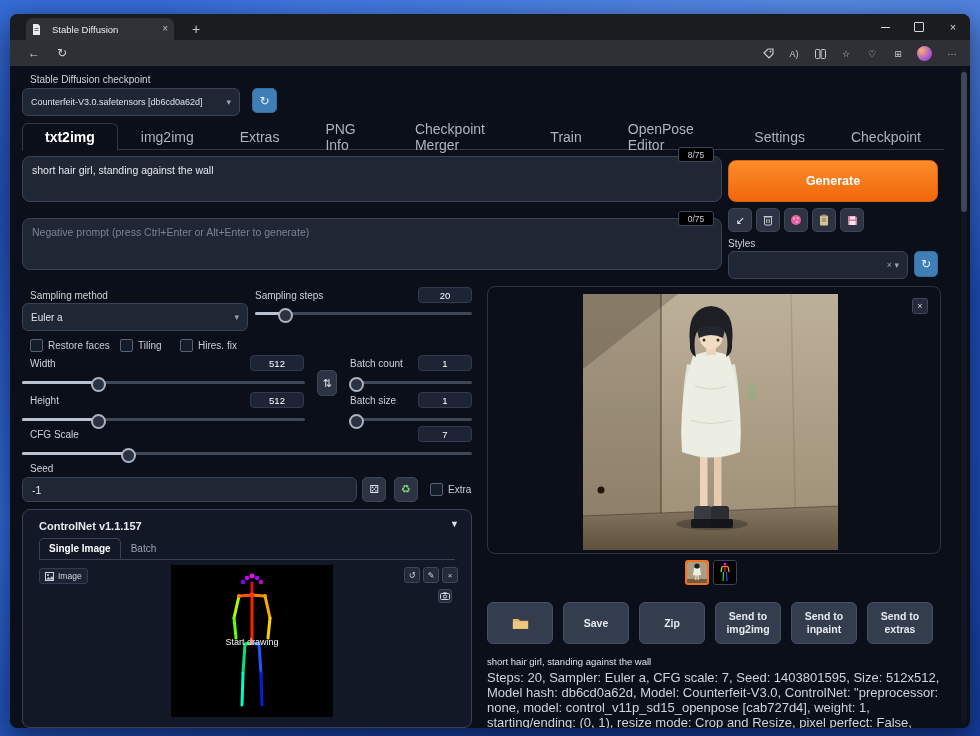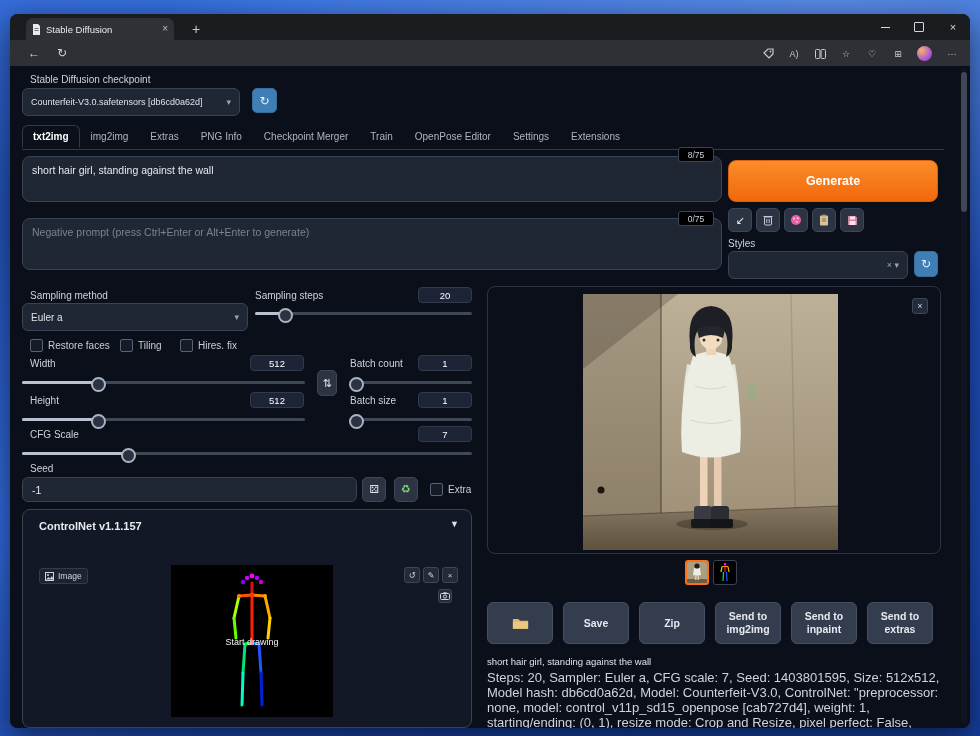--- a/index.html
+++ b/index.html
@@ -9,41 +9,41 @@
   
   .wallpaper{left:0;top:0;width:980px;height:736px;
     background:
       radial-gradient(120% 80% at 88% -8%, rgba(140,190,255,.55), transparent 60%),
       radial-gradient(90% 70% at -8% 28%, rgba(18,55,150,.65), transparent 60%),
       radial-gradient(140% 90% at 50% 125%, rgba(8,35,110,.8), transparent 65%),
       linear-gradient(135deg,#3f7ceb,#2458c9 55%,#1a46ad);}
   
   .bwin{left:10px;top:14px;width:960px;height:714px;border-radius:8px;overflow:hidden;background:#0b0f19;box-shadow:0 8px 30px rgba(0,0,0,.55)}
   .tabstrip{left:0;top:0;width:960px;height:26px;background:#1b1c20}
-  .btab{left:16px;top:4px;width:148px;height:22px;background:#303136;border-radius:7px 7px 0 0;display:flex;align-items:center;padding:8px 6px;gap:5px}
+  .btab{left:16px;top:4px;width:148px;height:22px;background:#303136;border-radius:7px 7px 0 0;display:flex;align-items:center;padding:8px 6px;gap:11px}
   .btab .t{font-size:9.5px;color:#e8eaed;flex:1;white-space:nowrap;overflow:hidden}
   .icx{color:#b9bdc4;font-size:10px;line-height:1}
   .newtab{left:176px;top:5px;width:20px;height:20px;color:#c9ccd2;font-size:14px;display:flex;align-items:center;justify-content:center}
   .winctl{top:0;height:26px;width:34px;display:flex;align-items:center;justify-content:center;color:#d3d6dc;font-size:11px}
   .minbar{display:inline-block;width:9px;height:1px;background:#d3d6dc}
   .maxsq{display:inline-block;width:8px;height:8px;border:1px solid #d3d6dc;border-radius:1px}
   .toolbar{left:0;top:26px;width:960px;height:26px;background:#2f3036}
   .tbtn{top:0;height:26px;width:24px;display:flex;align-items:center;justify-content:center;color:#d2d5da;font-size:12px}
   .pill{left:64px;top:4px;width:672px;height:19px;background:#1f2024;border-radius:10px;display:flex;align-items:center;padding:0 10px;gap:7px}
   .infocirc{width:10px;height:10px;border:1px solid #b9bdc4;border-radius:50%;color:#b9bdc4;font-size:7px;display:flex;align-items:center;justify-content:center;font-style:italic}
   .urltxt{font-size:9.5px;color:#e8eaed}
   .tico{top:4px;width:20px;height:19px;display:flex;align-items:center;justify-content:center;color:#c6cad1;font-size:9px}
   .avatar{width:15px;height:15px;border-radius:50%;background:radial-gradient(circle at 30% 30%,#f6b26b,#a64de0 70%)}
   
   .page{left:0;top:52px;width:960px;height:662px;background:#0b0f19;overflow:hidden}
   .lbl{font-size:10px;color:#cdd3dc}
   .dd{background:#1f2634;border:1px solid #3a4355;border-radius:6px;display:flex;align-items:center;justify-content:space-between;padding:13px 8px;color:#dfe3ea}
   .caret{color:#9aa3b2;font-size:9px}
   .bluebtn{background:#3f7fb5;border:1px solid #356d9e;border-radius:5px;color:#eaf2fa;display:flex;align-items:center;justify-content:center;font-size:12px}
-  .navtab{padding:5px 10px;font-size:10px;color:#aeb4bf;border:1px solid transparent}
+  .navtab{padding:5px 22px;font-size:14px;color:#aeb4bf;border:1px solid transparent}
   .navtab.active{color:#fff;font-weight:bold;border:1px solid #313a4a;border-bottom:1px solid #0b0f19;border-radius:6px 6px 0 0;background:#0b0f19}
   .tabline{border-bottom:1px solid #313a4a}
   .parea{background:#1f2634;border:1px solid #3a4355;border-radius:8px}
   .parea textarea{position:absolute;inset:0;background:transparent;border:none;outline:none;resize:none;color:#e7e9ee;font-size:10.5px;font-family:inherit;padding:7px 9px}
   .parea textarea::placeholder{color:#7a8294}
   .counter{background:#000000;border:1px solid #3a4355;border-radius:3px;font-size:8.5px;color:#cbd2dc;display:flex;align-items:center;justify-content:center;z-index:3}
   .genbtn{background:linear-gradient(180deg,#fb8c2a,#f2680c);border:1px solid #d95f0e;border-radius:8px;color:#fff;font-weight:bold;font-size:12.5px;display:flex;align-items:center;justify-content:center}
   .sqbtn{width:24px;height:24px;background:#2c3444;border:1px solid #3e4758;border-radius:5px;display:flex;align-items:center;justify-content:center;color:#dfe3ea;font-size:11px}
   .numbox{width:54px;height:16px;background:#1c2435;border:1px solid #323b4e;border-radius:4px;color:#fff;font-size:9.5px;display:flex;align-items:center;justify-content:center}
   .slider{height:12px}
@@ -128,21 +128,21 @@
 
     <div class="abs row tabline" style="left:12px;top:58px;width:922px;height:26px">
       <div class="navtab active">txt2img</div>
       <div class="navtab">img2img</div>
       <div class="navtab">Extras</div>
       <div class="navtab">PNG Info</div>
       <div class="navtab">Checkpoint Merger</div>
       <div class="navtab">Train</div>
       <div class="navtab">OpenPose Editor</div>
       <div class="navtab">Settings</div>
-      <div class="navtab">Extensions</div>
+      <div class="navtab">Checkpoint</div>
     </div>
 
     <div class="abs counter" style="left:668px;top:81px;width:36px;height:15px">8/75</div>
     <div class="abs parea" style="left:12px;top:90px;width:700px;height:46px">
       <textarea style="">short hair girl, standing against the wall</textarea>
     </div>
     <div class="abs counter" style="left:668px;top:145px;width:36px;height:15px">0/75</div>
     <div class="abs parea" style="left:12px;top:152px;width:700px;height:52px">
       <textarea placeholder="Negative prompt (press Ctrl+Enter or Alt+Enter to generate)" style=""></textarea>
     </div>
@@ -257,20 +257,24 @@
     <div class="abs sqbtn" style="left:352px;top:411px;height:25px">⚄</div>
     <div class="abs sqbtn" style="left:384px;top:411px;height:25px;color:#7ed87e">♻</div>
     <div class="abs row" style="left:420px;top:417px">
         <span class="cb"></span>
         <span class="cblbl">Extra</span>
       </div>
 
     <div class="abs cnpanel" style="left:12px;top:443px;width:450px;height:219px">
       <div class="abs" style="left:16px;top:10px;font-size:11px;font-weight:bold;color:#e8eaee">ControlNet v1.1.157</div>
       <div class="abs" style="right:12px;top:9px;font-size:9px;color:#dfe3ea">▼</div>
+      <div class="abs row" style="left:16px;top:28px;right:16px;height:22px;border-bottom:1px solid #3a4355">
+        <div class="cntab active">Single Image</div>
+        <div class="cntab">Batch</div>
+      </div>
       <div class="abs row" style="left:16px;top:58px;gap:4px;background:#1c2332;border:1px solid #323b4e;border-radius:3px;padding:2px 5px">
         <svg width="9" height="9" viewBox="0 0 9 9">
             <rect x="0.5" y="0.5" width="8" height="8" fill="none" stroke="#cfd5de"></rect>
             <circle cx="3" cy="3" r="1" fill="#cfd5de"></circle>
             <path d="M1 7.5 L3.5 5 L5 6.5 L7 4 L8.5 7.5 Z" fill="#cfd5de"></path>
           </svg>
         <span style="font-size:8.5px;color:#cfd5de">Image</span>
       </div>
       <div class="abs" style="left:148px;top:55px;width:162px;height:152px;background:#000">
         <svg width="162" height="152" viewBox="0 0 162 152">

